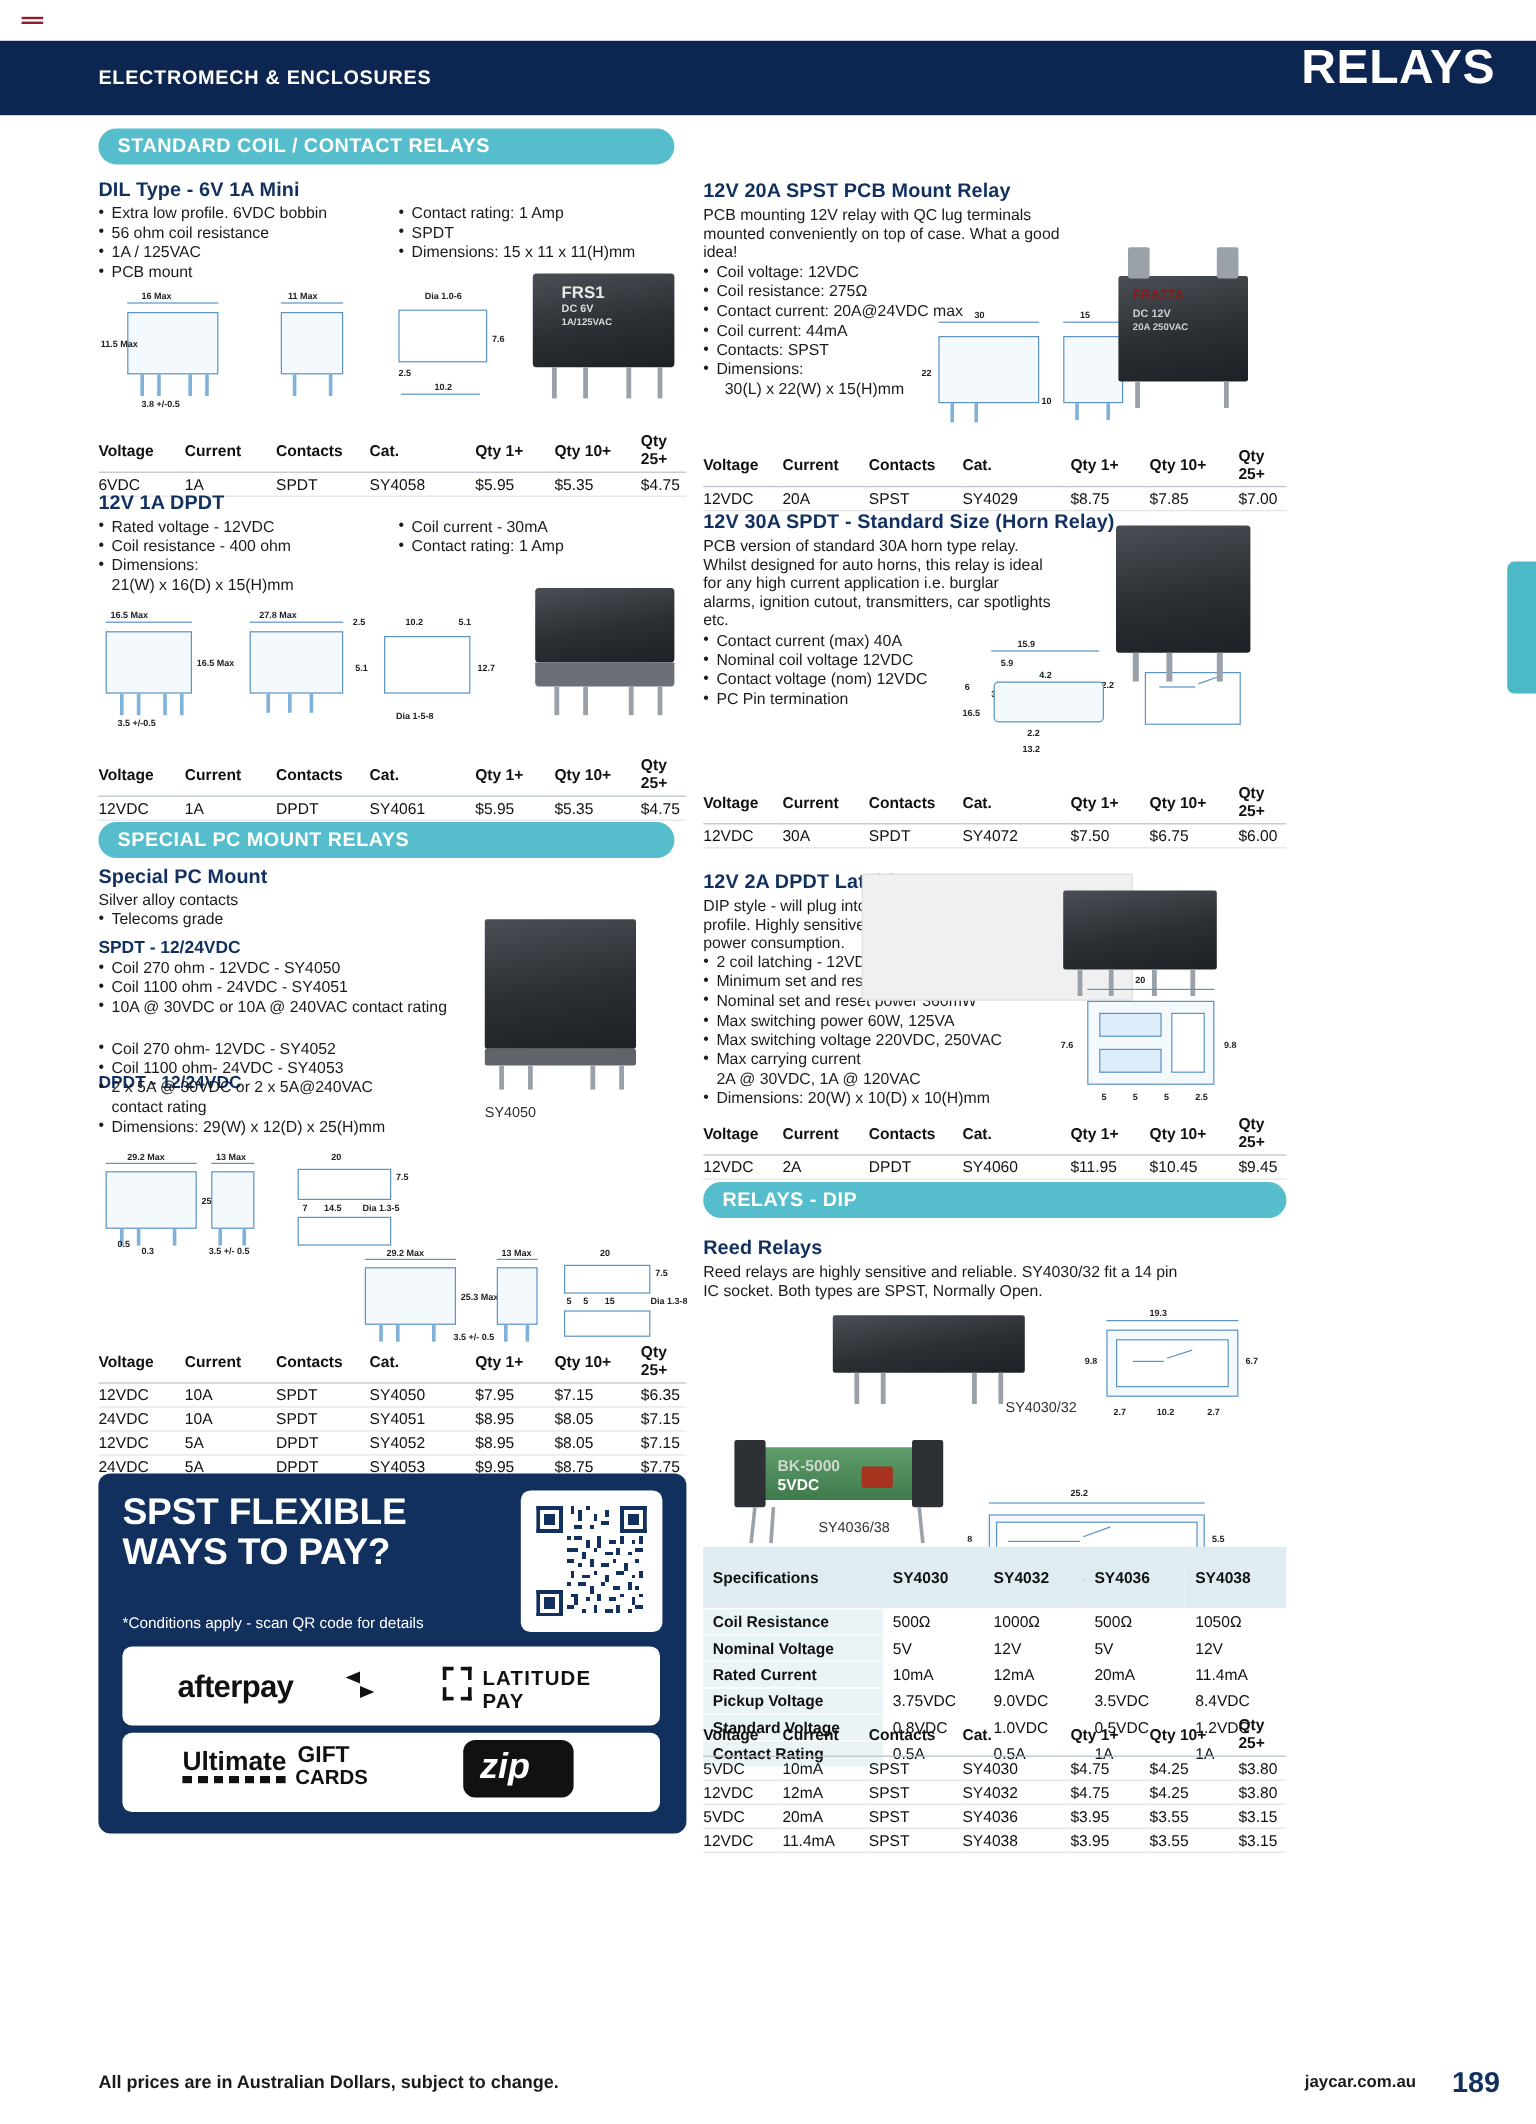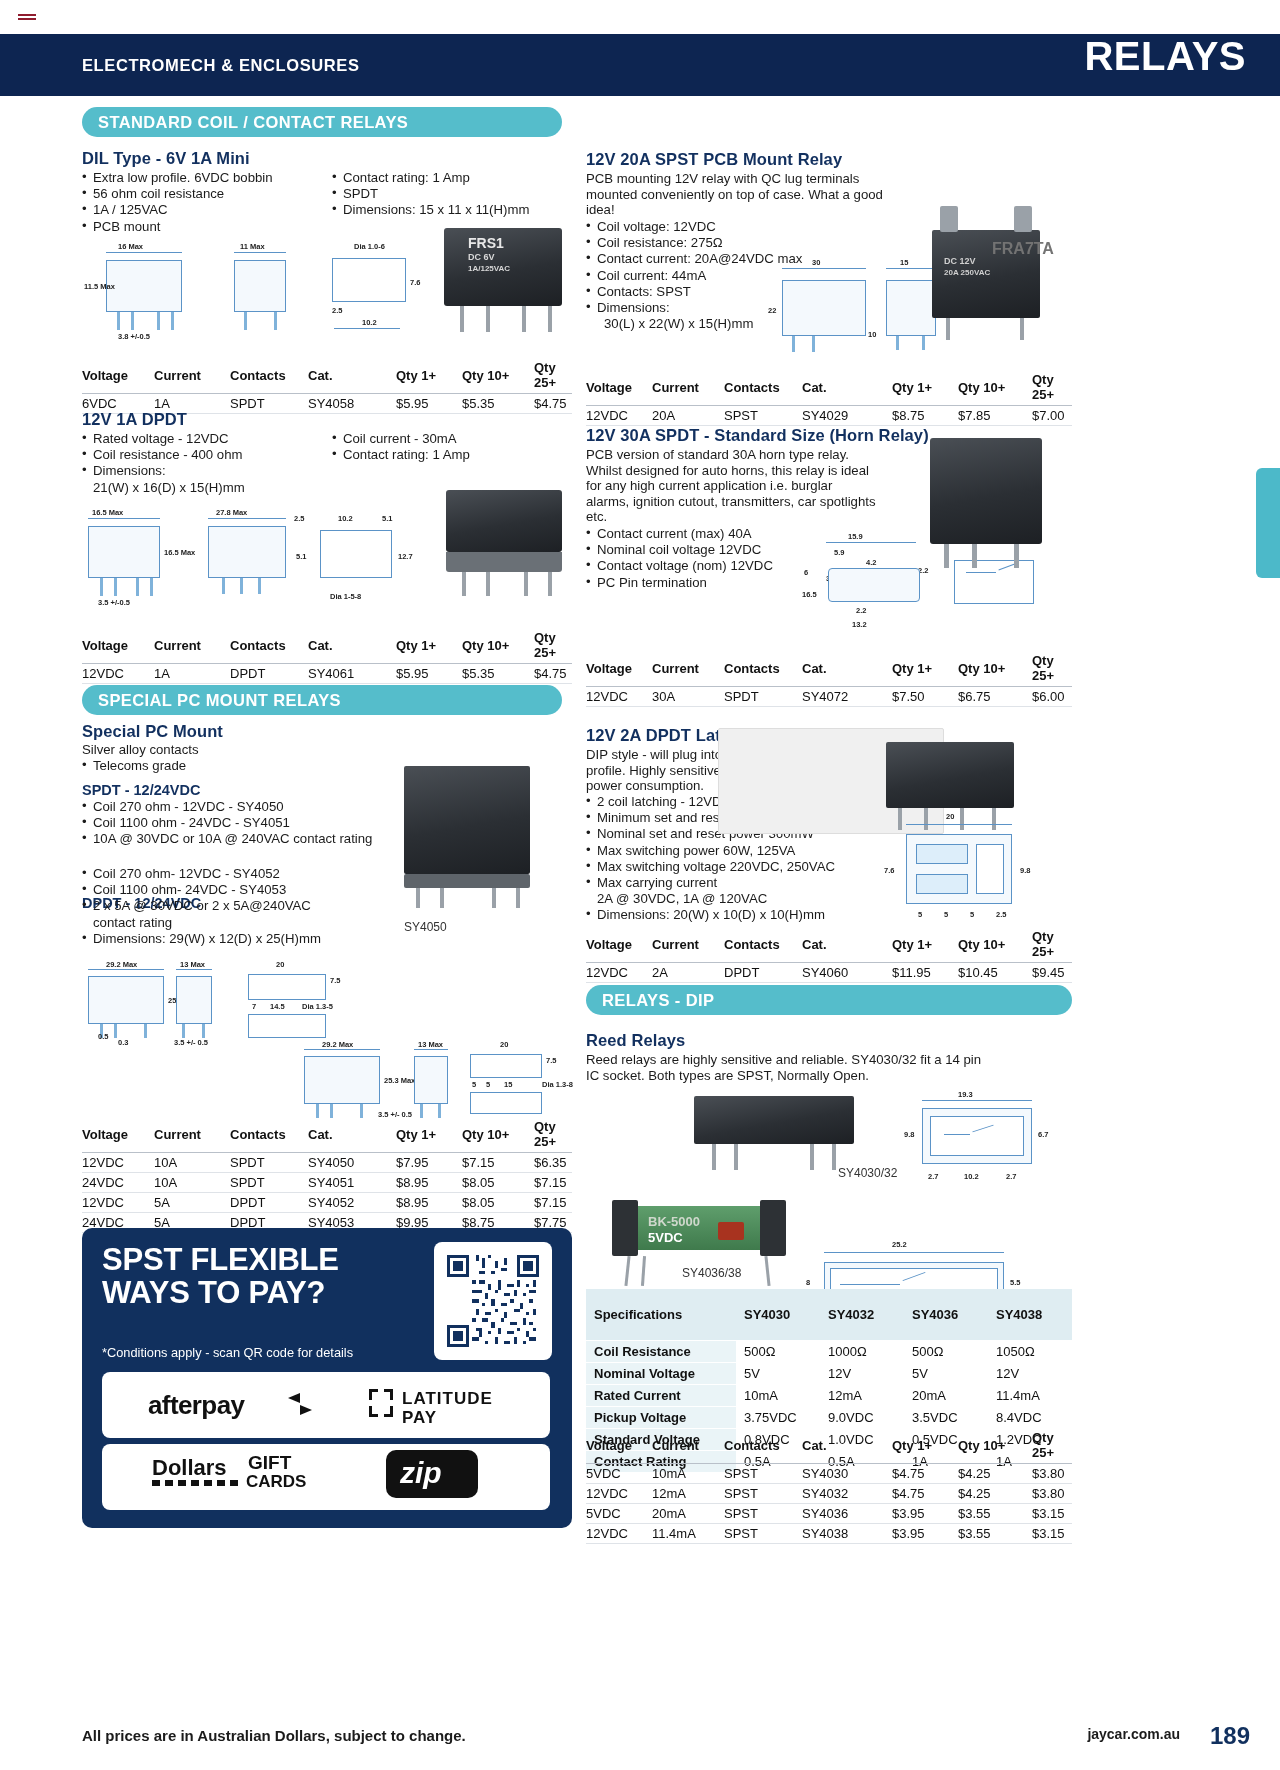--- a/index.html
+++ b/index.html
@@ -545,21 +545,21 @@
     <rect x="22" y="1" width="3" height="11" fill="#111"></rect>
     <rect x="1" y="18" width="3" height="11" fill="#111"></rect>
     <rect x="1" y="26" width="9" height="3" fill="#111"></rect>
     <rect x="22" y="18" width="3" height="11" fill="#111"></rect>
     <rect x="16" y="26" width="9" height="3" fill="#111"></rect>
   </svg>
   <div class="logo-txt" style="left:402px; top:1389px; font-size:17px; font-weight:bold; letter-spacing:1px;">LATITUDE</div>
   <div class="logo-txt" style="left:402px; top:1408px; font-size:17px; font-weight:bold; letter-spacing:1px;">PAY</div>
 
   <div class="pay-card" style="left:102px; top:1444px; width:448px; height:66px;"></div>
-  <div class="logo-txt" style="left:152px; top:1455px; font-size:22px; font-weight:bold;">Dollars</div>
+  <div class="logo-txt" style="left:152px; top:1455px; font-size:22px; font-weight:bold;">Ultimate</div>
   <div class="logo-txt" style="left:248px; top:1452px; font-size:19px; font-weight:bold;">GIFT</div>
   <div class="logo-txt" style="left:246px; top:1472px; font-size:17px; font-weight:bold;">CARDS</div>
   <div style="position:absolute; left:152px; top:1480px; width:86px; height:6px; background:repeating-linear-gradient(90deg,#111 0 8px,#fff 8px 13px);"></div>
   <div style="position:absolute; left:386px; top:1450px; width:92px; height:48px; background:#111; border-radius:10px;"></div>
   <div class="logo-txt" style="left:400px; top:1456px; font-size:30px; font-weight:bold; color:#ffffff; font-style:italic;">zip</div>
 
   <div class="h-prod" style="left:586px; top:150px;">12V 20A SPST PCB Mount Relay</div>
   <div class="para" style="left:586px; top:171px; width:310px;">PCB mounting 12V relay with QC lug terminals mounted conveniently on top of case. What a good idea!</div>
   <div class="bl" style="left:586px; top:219px; width:300px;">
     <ul>
@@ -587,21 +587,21 @@
     <div class="line" style="left:12px; top:10px; width:50px; height:1px;"></div>
     <div class="box" style="left:12px; top:22px; width:50px; height:56px;"></div>
     <div class="lbl" style="left:66px; top:22px;">2.4</div>
     <div class="leg" style="left:22px; top:78px; height:14px;"></div>
     <div class="leg" style="left:48px; top:78px; height:14px;"></div>
   </div>
 
   <div class="photo dark" style="left:932px; top:230px; width:108px; height:88px; border-radius:2px;"></div>
   <div class="photo" style="left:940px; top:206px; width:18px; height:26px; background:#9aa1a8;"></div>
   <div class="photo" style="left:1014px; top:206px; width:18px; height:26px; background:#9aa1a8;"></div>
-  <div style="position:absolute; left:944px; top:240px; font-size:16px; font-weight:bold; color:#737373;margin-left:48px;">FRA7TA</div>
+  <div style="position:absolute; left:944px; top:240px; font-size:11px; font-weight:bold; color:#7f1d1d;">FRA7TA</div>
   <div style="position:absolute; left:944px; top:256px; font-size:9px; font-weight:bold; color:#cfcfcf;">DC 12V</div>
   <div style="position:absolute; left:944px; top:268px; font-size:8px; font-weight:bold; color:#cfcfcf;">20A 250VAC</div>
   <div class="pin" style="left:946px; top:318px; width:4px; height:22px;"></div>
   <div class="pin" style="left:1020px; top:318px; width:4px; height:22px;"></div>
 
   <table class="ptable" style="left:586px; top:370px; width:486px;">
     <thead>
       <tr>
         <th style="width:66px;">Voltage</th>
         <th style="width:72px;">Current</th>

